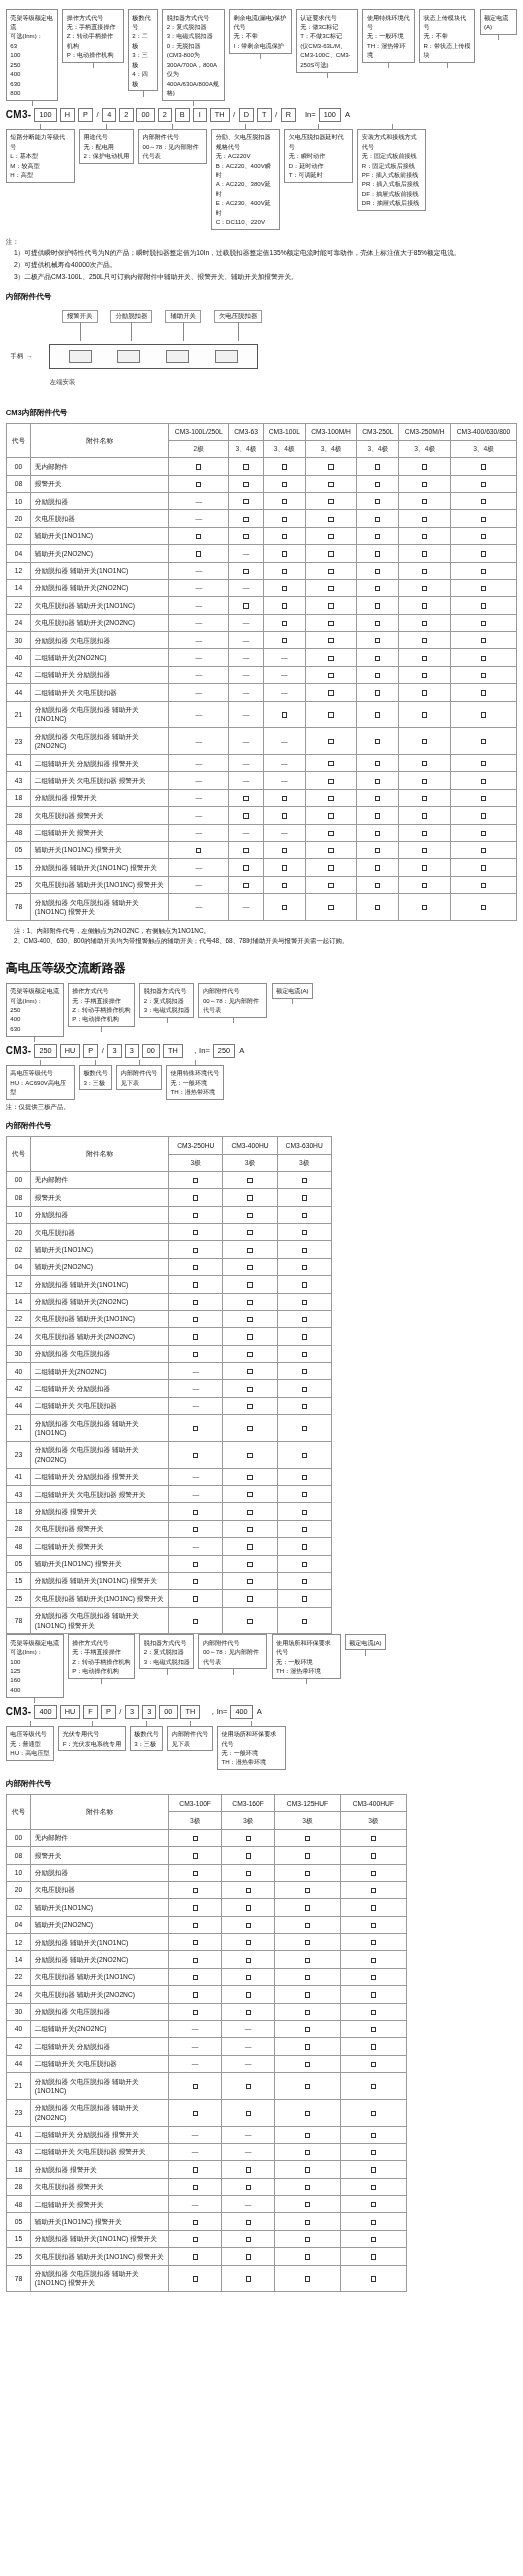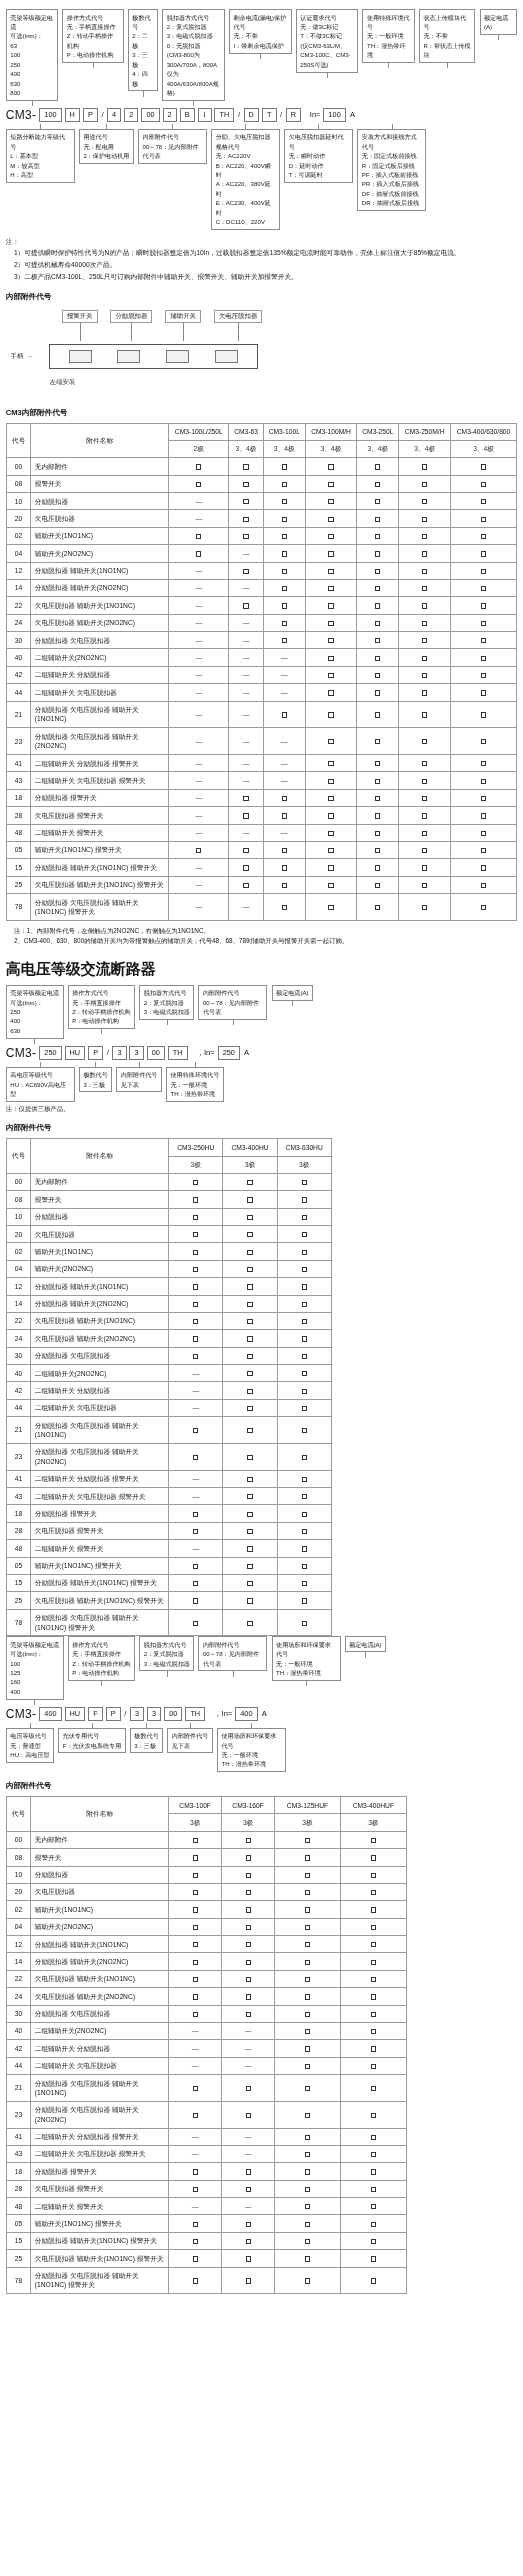--- a/index.html
+++ b/index.html
@@ -10,27 +10,27 @@
   
   .diagram { margin-bottom: 5.8px; }
   .box-row { display: flex; align-items: flex-start; gap: 4.1px; }
   .box-row.bottom { margin-top: 0; }
   .dbox-wrap { display: flex; flex-direction: column; align-items: center; }
   .dbox { border: 0.6px solid #8c8c8c; padding: 2.3px 3.5px; font-size: 6.1px; line-height: 1.55; max-width: 69px; min-width: 30px; background: #fff; }
   .dbox-title { color: #111; }
   .dbox-item { color: #222; }
   .tick { width: 0.6px; height: 5.2px; background: #8c8c8c; }
   .code-row { display: flex; align-items: center; gap: 2.9px; margin: 1.7px 0; font-size: 7.6px; }
-  .code-prefix { font-size: 12px; letter-spacing: 0.3px; }
+  .code-prefix { font-size: 10px; letter-spacing: 0.3px; font-weight: bold; }
   .seg { border: 0.6px solid #777; min-width: 14px; padding: 1.7px 4.1px; text-align: center; font-size: 7.3px; background: #fff; }
   .seg-slash { padding: 0 0.6px; }
   .code-in { margin-left: 5.8px; }
   .code-unit { margin-left: 1.2px; }
 
-  h2.sec { font-size: 15px; font-weight: bold; margin: 12.8px 0 5.8px; }
+  h2.sec { font-size: 12px; font-weight: bold; margin: 12.8px 0 5.8px; }
   h3.sub { font-size: 7.6px; font-weight: bold; margin: 9.3px 0 4.7px; }
 
   .notes { font-size: 6.7px; line-height: 1.75; margin-top: 5.8px; }
   .note-label { display: block; }
   .note-line { padding-left: 8.1px; }
 
   
   .legend { position: relative; height: 92px; margin: 3.5px 0 1.2px; }
   .legend-labels { position: absolute; left: 56px; top: 3.5px; display: flex; gap: 12.8px; }
   .legend-label { font-size: 6.4px; border: 0.6px solid #999; padding: 1.2px 4.1px; position: relative; background: #fff; }

